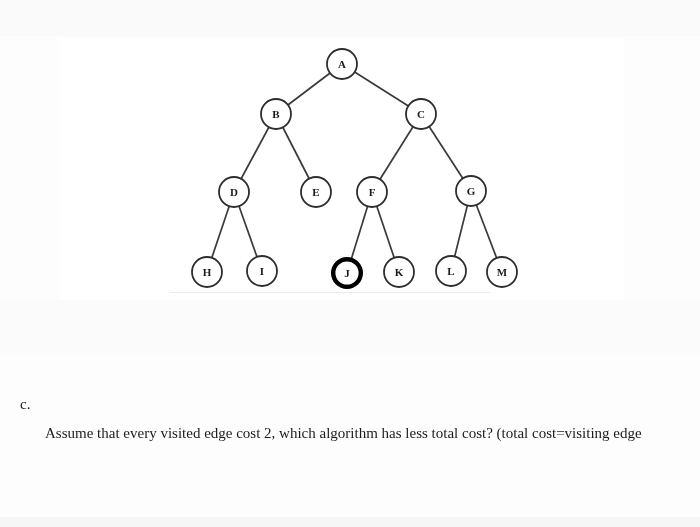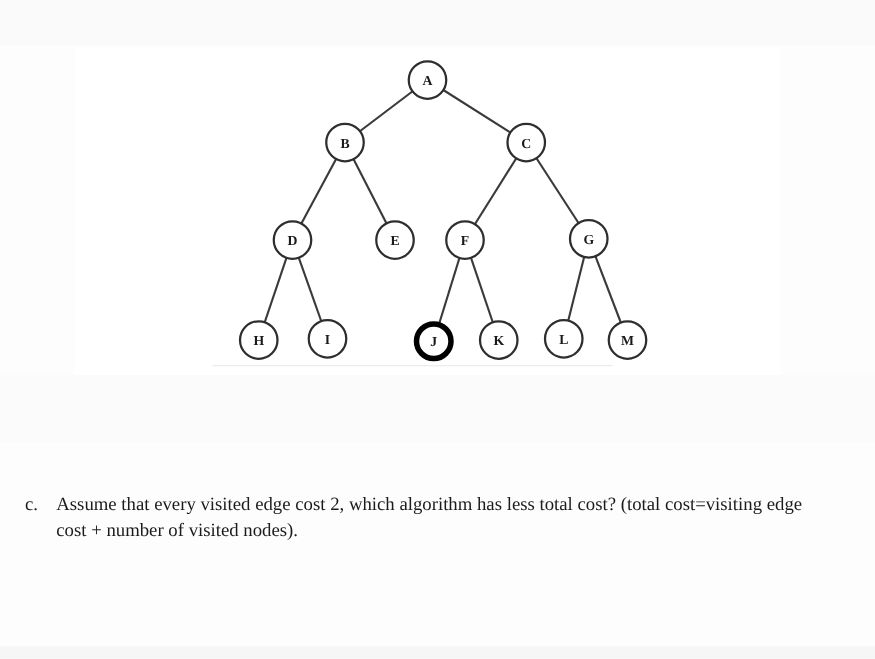--- a/index.html
+++ b/index.html
@@ -36,21 +36,21 @@
     background: #f6f6f6;
   }
   .question {
     position: absolute; left: 20px; top: 394px;
     display: flex;
     color: #1b1b1b;
     font-size: 15px;
     line-height: 20.5px;
   }
   .q-marker { width: 25px; flex: 0 0 25px; }
-  .q-lines div { white-space: nowrap; }
+  .q-lines div { white-space: nowrap; margin-top: 29px; }
   svg text {
     font-family: "Liberation Serif", serif;
     font-weight: bold;
     font-size: 11px;
   }
 </style>
 </head>
 <body>
 
 <div class="top-band"></div>
@@ -124,17 +124,16 @@
     </svg>
   <div class="faint-line"></div>
 </div>
 
 <div class="mid-band"></div>
 
 <div class="question">
   <span class="q-marker">c.</span>
   <div class="q-lines">
     <div>Assume that every visited edge cost 2, which algorithm has less total cost? (total cost=visiting edge</div>
-    <div>cost + number of visited nodes).</div>
   </div>
 </div>
 
 <div class="bottom-strip"></div>
 
 </body></html>

